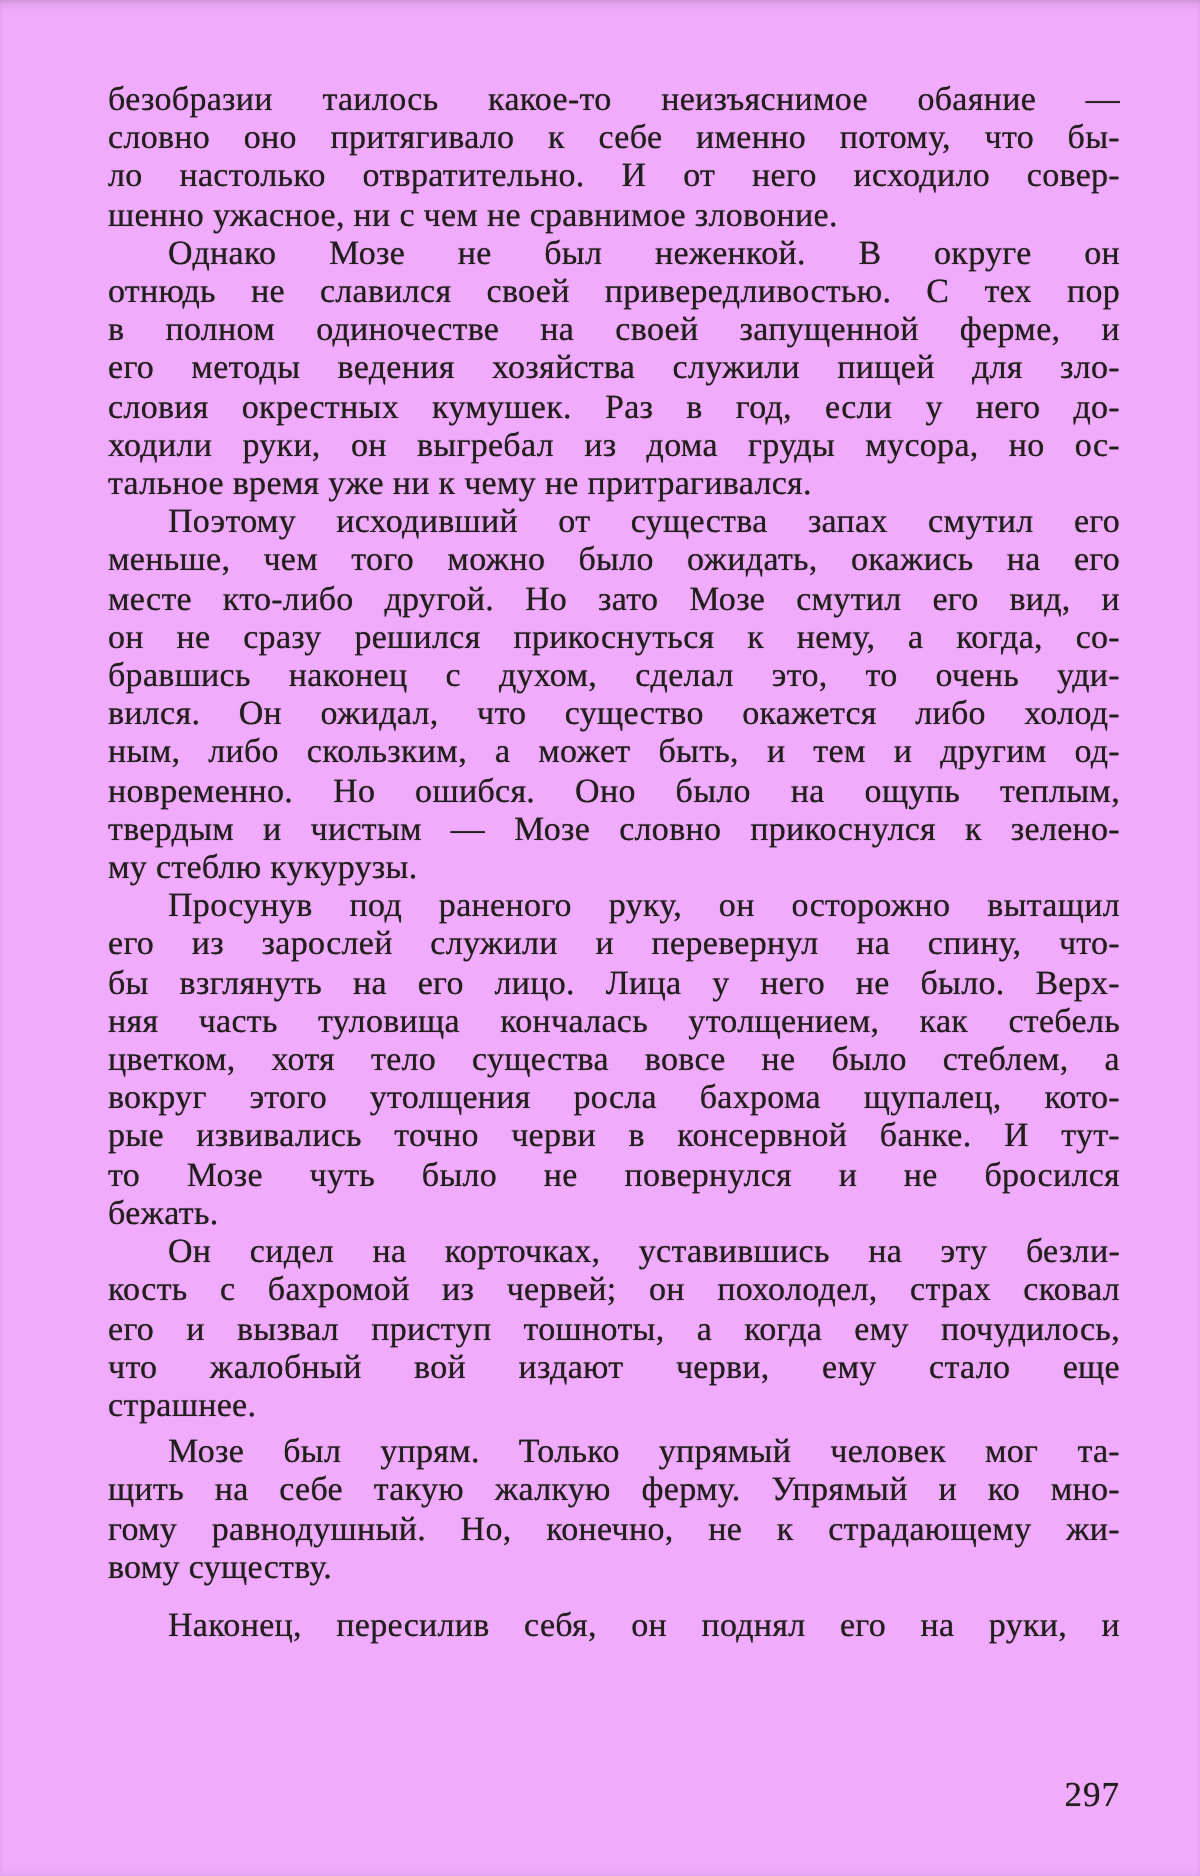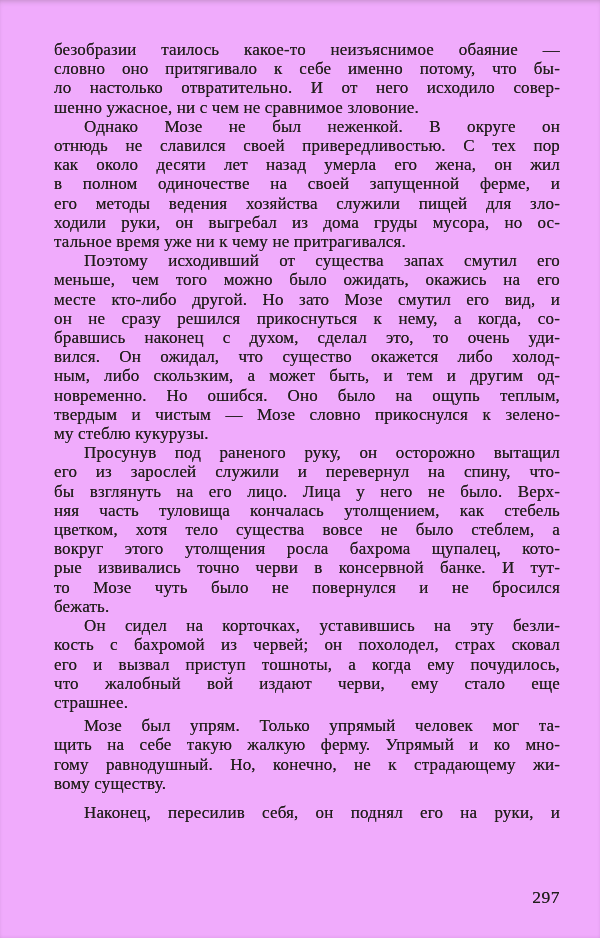--- a/index.html
+++ b/index.html
@@ -57,23 +57,23 @@
   <div class="text-block">
       <div class="para">
         <div class="line">безобразии таилось какое-то неизъяснимое обаяние —</div>
         <div class="line">словно оно притягивало к себе именно потому, что бы-</div>
         <div class="line">ло настолько отвратительно. И от него исходило совер-</div>
         <div class="line last">шенно ужасное, ни с чем не сравнимое зловоние.</div>
       </div>
       <div class="para">
         <div class="line first">Однако Мозе не был неженкой. В округе он</div>
         <div class="line">отнюдь не славился своей привередливостью. С тех пор</div>
-        <div class="line">как около десяти лет назад умерла его жена, он жил</div>
         <div class="line">в полном одиночестве на своей запущенной ферме, и</div>
         <div class="line">его методы ведения хозяйства служили пищей для зло-</div>
+        <div class="line">словия окрестных кумушек. Раз в год, если у него до-</div>
         <div class="line">ходили руки, он выгребал из дома груды мусора, но ос-</div>
         <div class="line last">тальное время уже ни к чему не притрагивался.</div>
       </div>
       <div class="para">
         <div class="line first">Поэтому исходивший от существа запах смутил его</div>
         <div class="line">меньше, чем того можно было ожидать, окажись на его</div>
         <div class="line">месте кто-либо другой. Но зато Мозе смутил его вид, и</div>
         <div class="line">он не сразу решился прикоснуться к нему, а когда, со-</div>
         <div class="line">бравшись наконец с духом, сделал это, то очень уди-</div>
         <div class="line">вился. Он ожидал, что существо окажется либо холод-</div>

